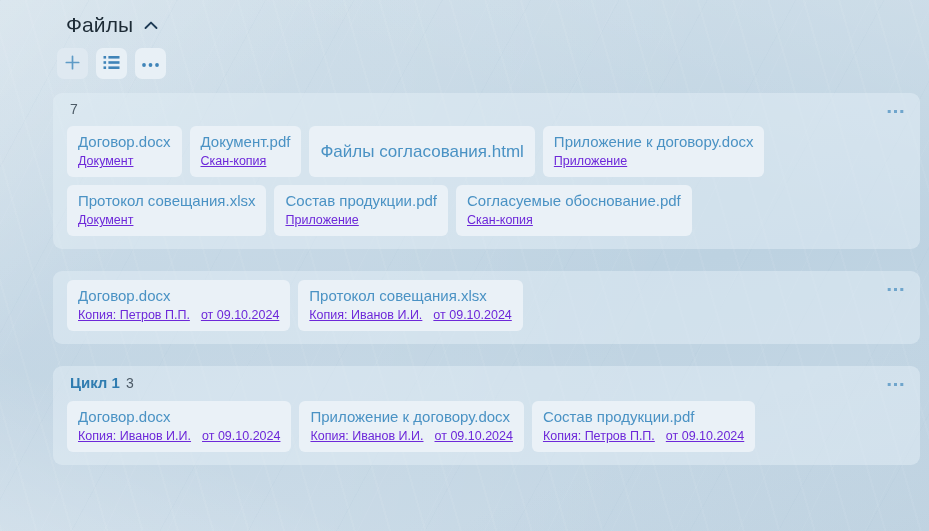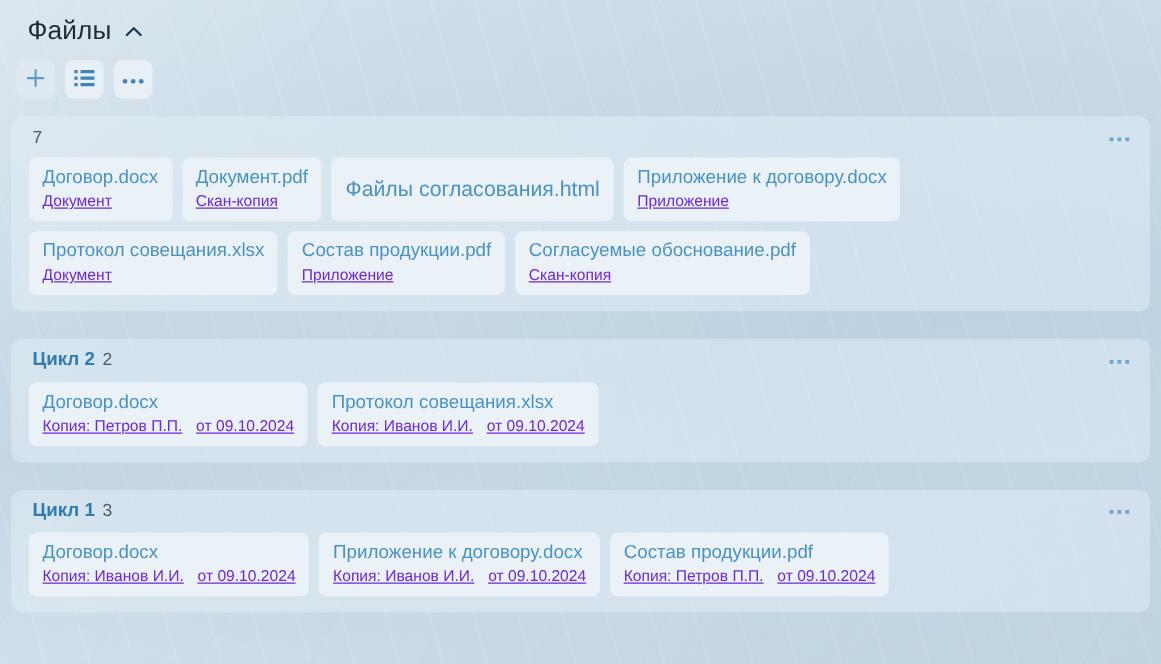--- a/index.html
+++ b/index.html
@@ -46,20 +46,21 @@
       repeating-linear-gradient(118deg,
         rgba(140,172,196,0.05) 0px,
         rgba(140,172,196,0.05) 1px,
         rgba(255,255,255,0) 1px,
         rgba(255,255,255,0) 78px);
   }
 
   #page {
     position: relative;
     z-index: 2;
+    padding-left: 44px;
   }
 
   
   .header {
     display: flex;
     align-items: center;
     gap: 9px;
     padding: 9px 0 0 22px;
     height: 30px;
   }
@@ -276,24 +277,20 @@
           </div>
           <div class="file-chip">
             <div class="file-name">Согласуемые обоснование.pdf</div>
             <div class="file-sub">
               <span>Скан-копия</span>
             </div>
           </div>
         </div>
       </div>
       <div class="section">
-        <div class="section-header">
-          <span class="section-title">Цикл 2</span>
-          <span class="section-count">2</span>
-        </div>
         <span class="section-menu">
           <svg width="17" height="5" viewBox="0 0 17 5">
             <rect x="0.7000000000000002" y="1" width="3" height="3" fill="#6fa5cc"></rect>
             <rect x="7" y="1" width="3" height="3" fill="#6fa5cc"></rect>
             <rect x="13.3" y="1" width="3" height="3" fill="#6fa5cc"></rect>
           </svg>
         </span>
         <div class="chip-row">
           <div class="file-chip">
             <div class="file-name">Договор.docx</div>

